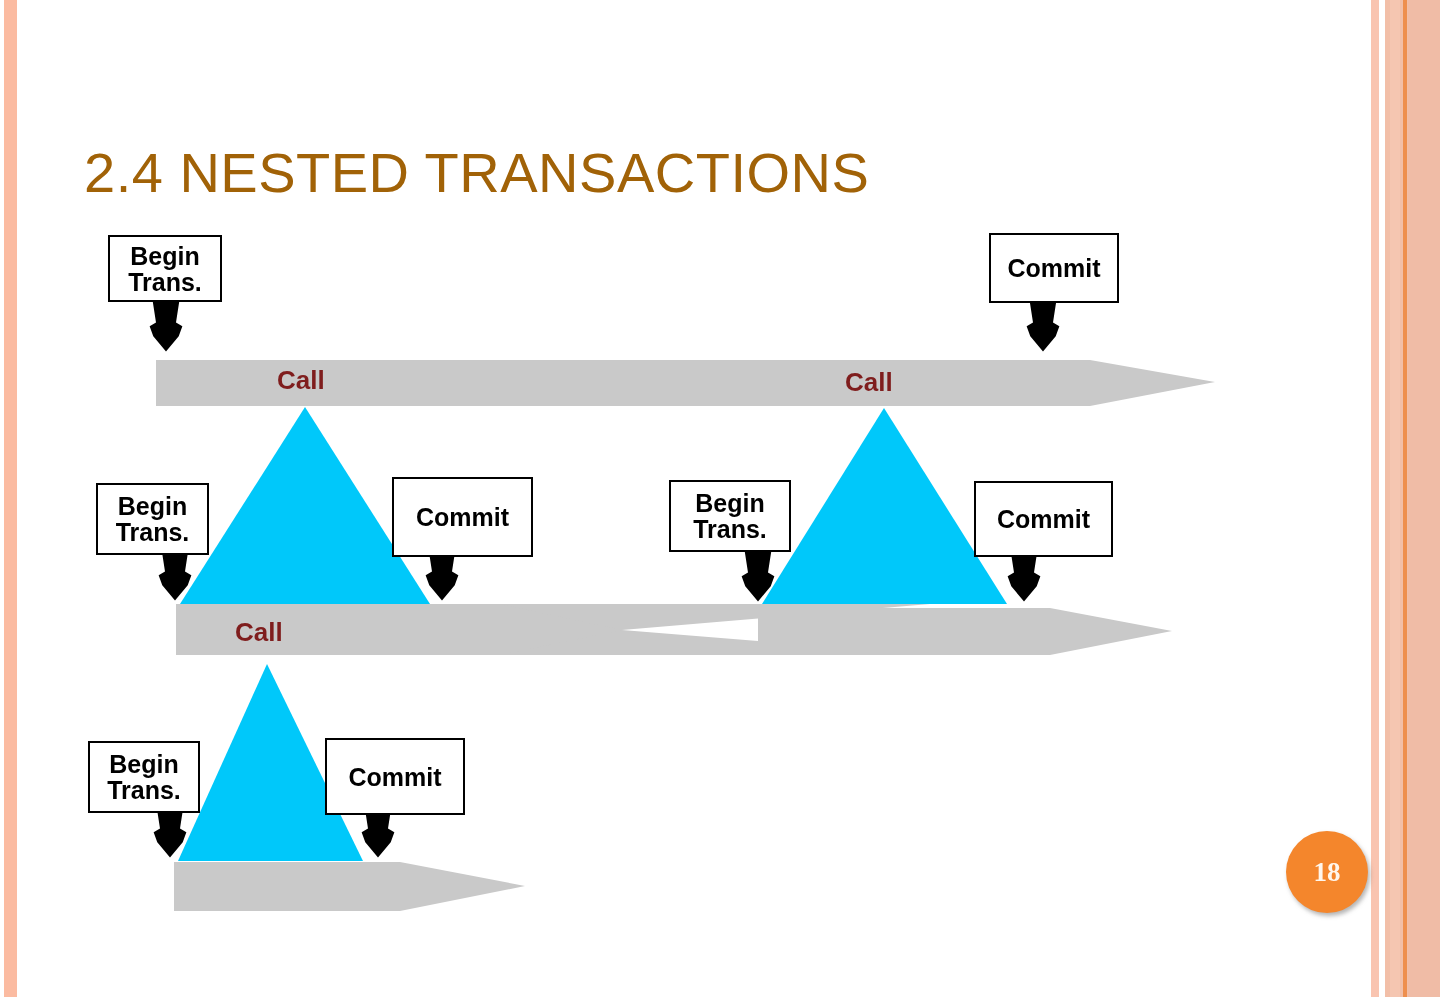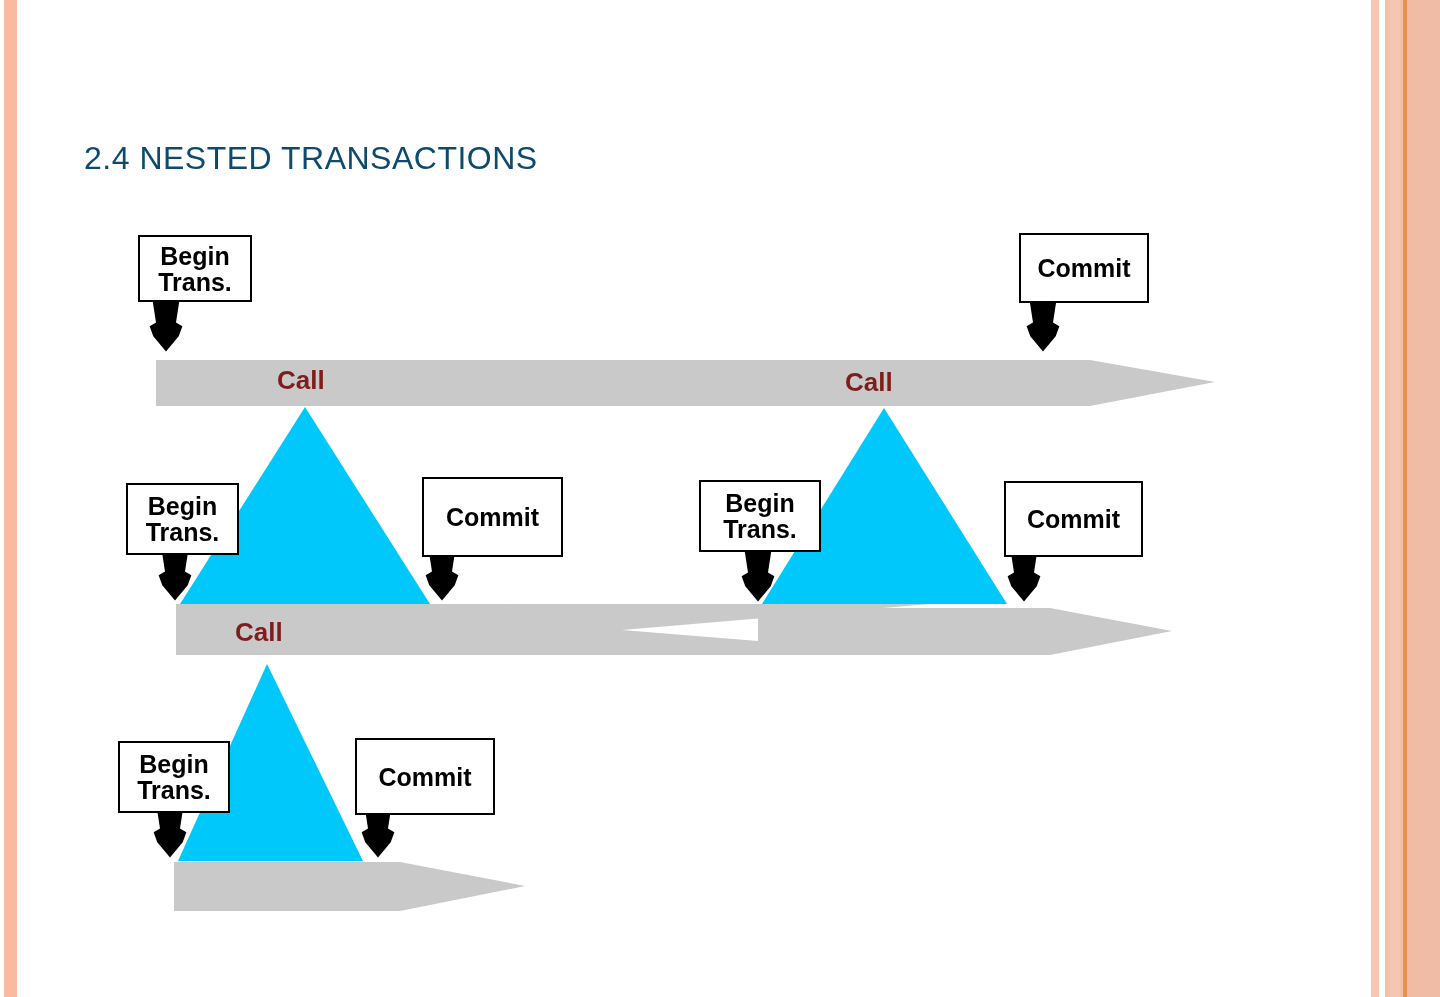--- a/index.html
+++ b/index.html
@@ -14,22 +14,22 @@
   .edge-left{position:absolute;left:4px;top:0;width:13px;height:997px;background:#FBBBA1;}
   .edge-thin{position:absolute;left:1371px;top:0;width:8px;height:997px;background:#F9C4B0;}
   .edge-band{position:absolute;left:1385px;top:0;width:55px;height:997px;background:#F2BFA8;}
   .edge-band2{position:absolute;left:1390px;top:0;width:10px;height:997px;background:#F5C6B1;}
   .edge-line{position:absolute;left:1403px;top:0;width:4px;height:997px;background:#EE8F4E;}
   .edge-band3{position:absolute;left:1408px;top:0;width:32px;height:997px;background:#F0BCA6;}
 
   
   .title{
     position:absolute;left:84px;top:140px;
-    color:#0c4a6e;
-    font-size:32px;
+    color:#a16207;
+    font-size:56px;
     font-weight:400;
     letter-spacing:0.5px;
     font-variant:small-caps;
     white-space:nowrap;
     font-family:"Liberation Sans", sans-serif;
   }
 
   
   .diagram{position:absolute;left:0;top:0;width:1440px;height:997px;}
   .diagram svg{display:block;}
@@ -39,21 +39,20 @@
     position:absolute;
     background:#ffffff;
     border:2.5px solid #000000;
     box-sizing:border-box;
     display:flex;align-items:center;justify-content:center;
     font-weight:bold;
     color:#000;
     line-height:1.04;
     text-align:center;
     font-family:"Liberation Sans", sans-serif;
-    margin-left:30px;
   }
   .lbox span{display:block;white-space:pre-line;}
 
   
   .barlabel{
     position:absolute;
     font-weight:bold;color:#7f1d1d;
     font-family:"Liberation Sans", sans-serif;
     white-space:nowrap;
   }
@@ -162,14 +161,17 @@
     <span>Commit</span>
   </div>
 
 
   <div class="barlabel" style="left:277px;top:365px;font-size:26px;">Call</div>
 
   <div class="barlabel" style="left:845px;top:367px;font-size:26px;">Call</div>
 
   <div class="barlabel" style="left:235px;top:617px;font-size:26px;">Call</div>
 
+  <div class="pagebadge">
+    <span>18</span>
+  </div>
 
 </div>
 
 </body></html>

